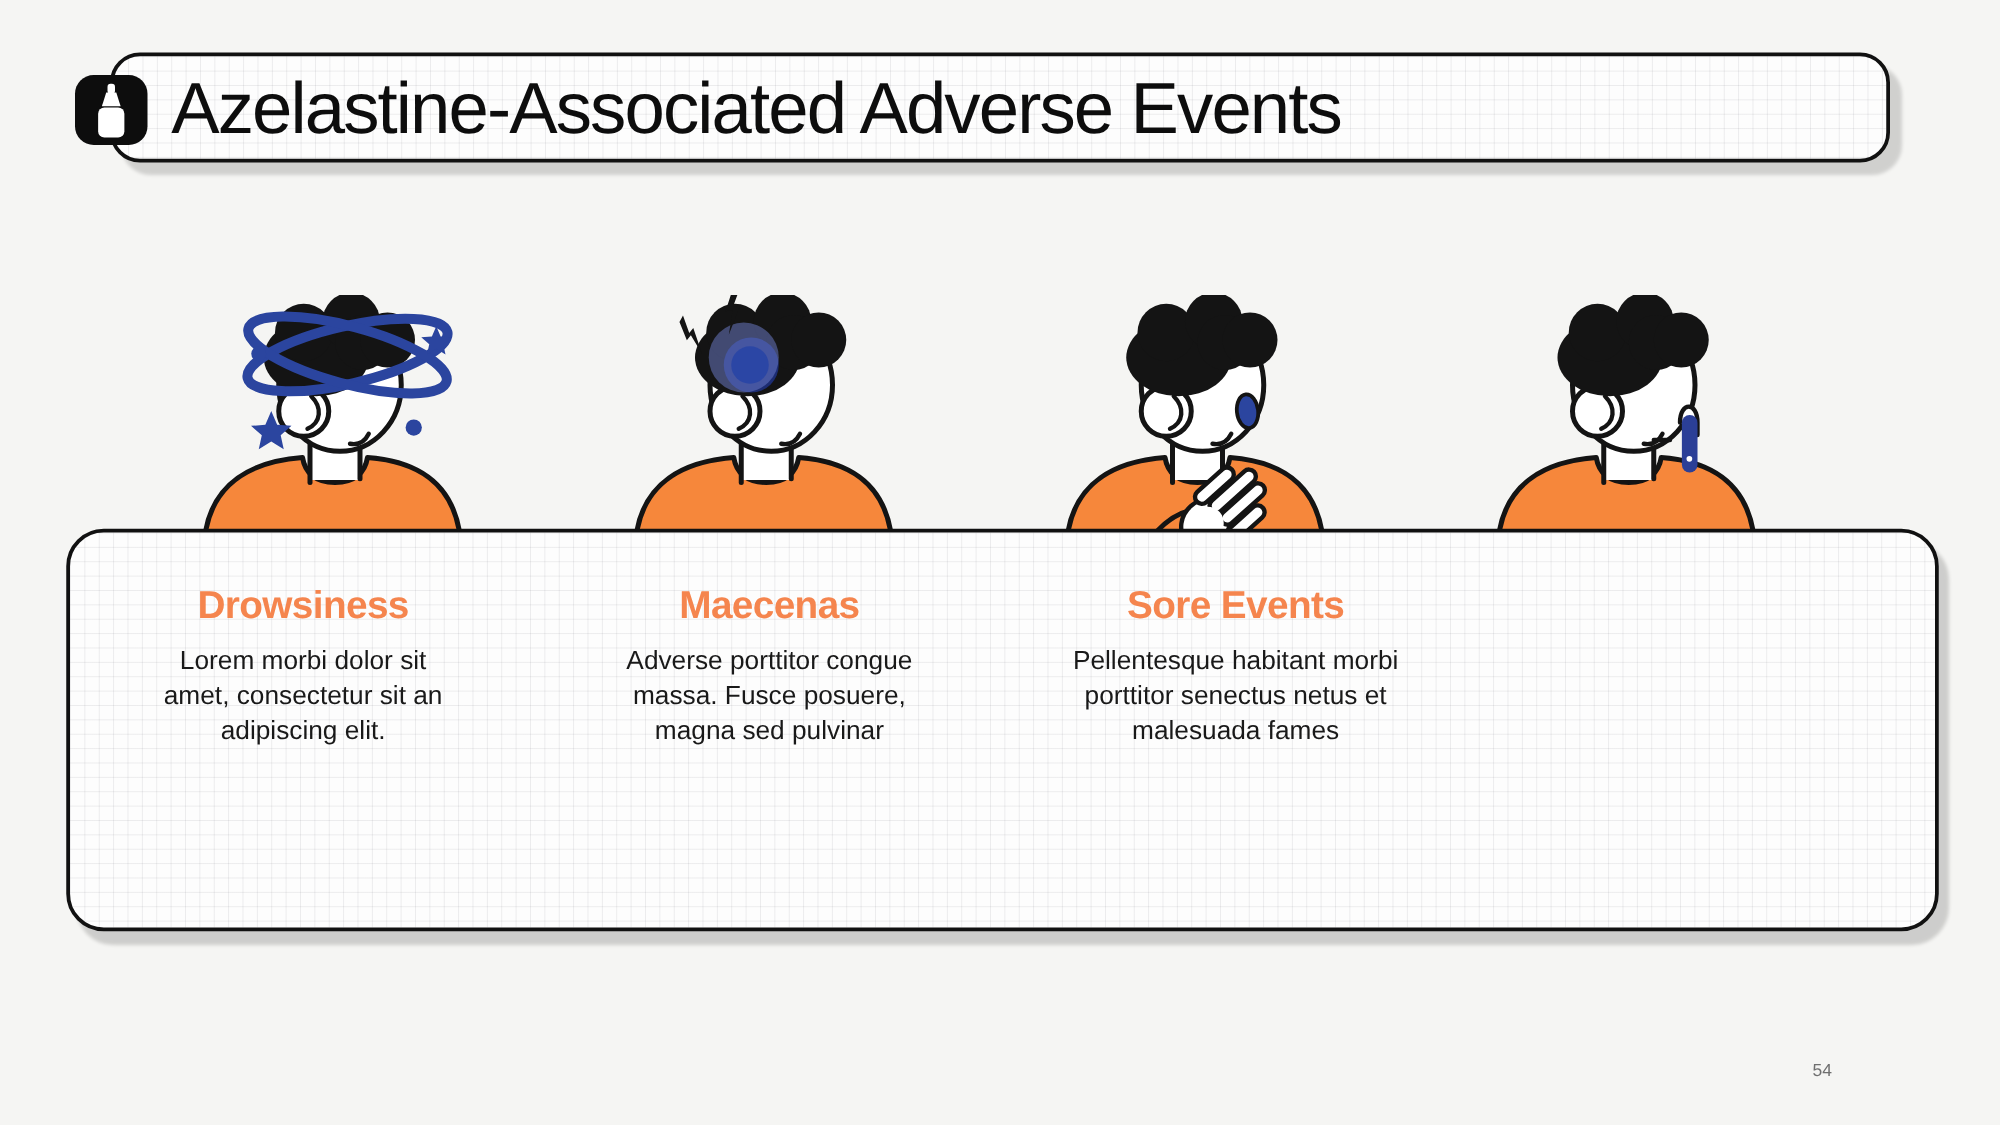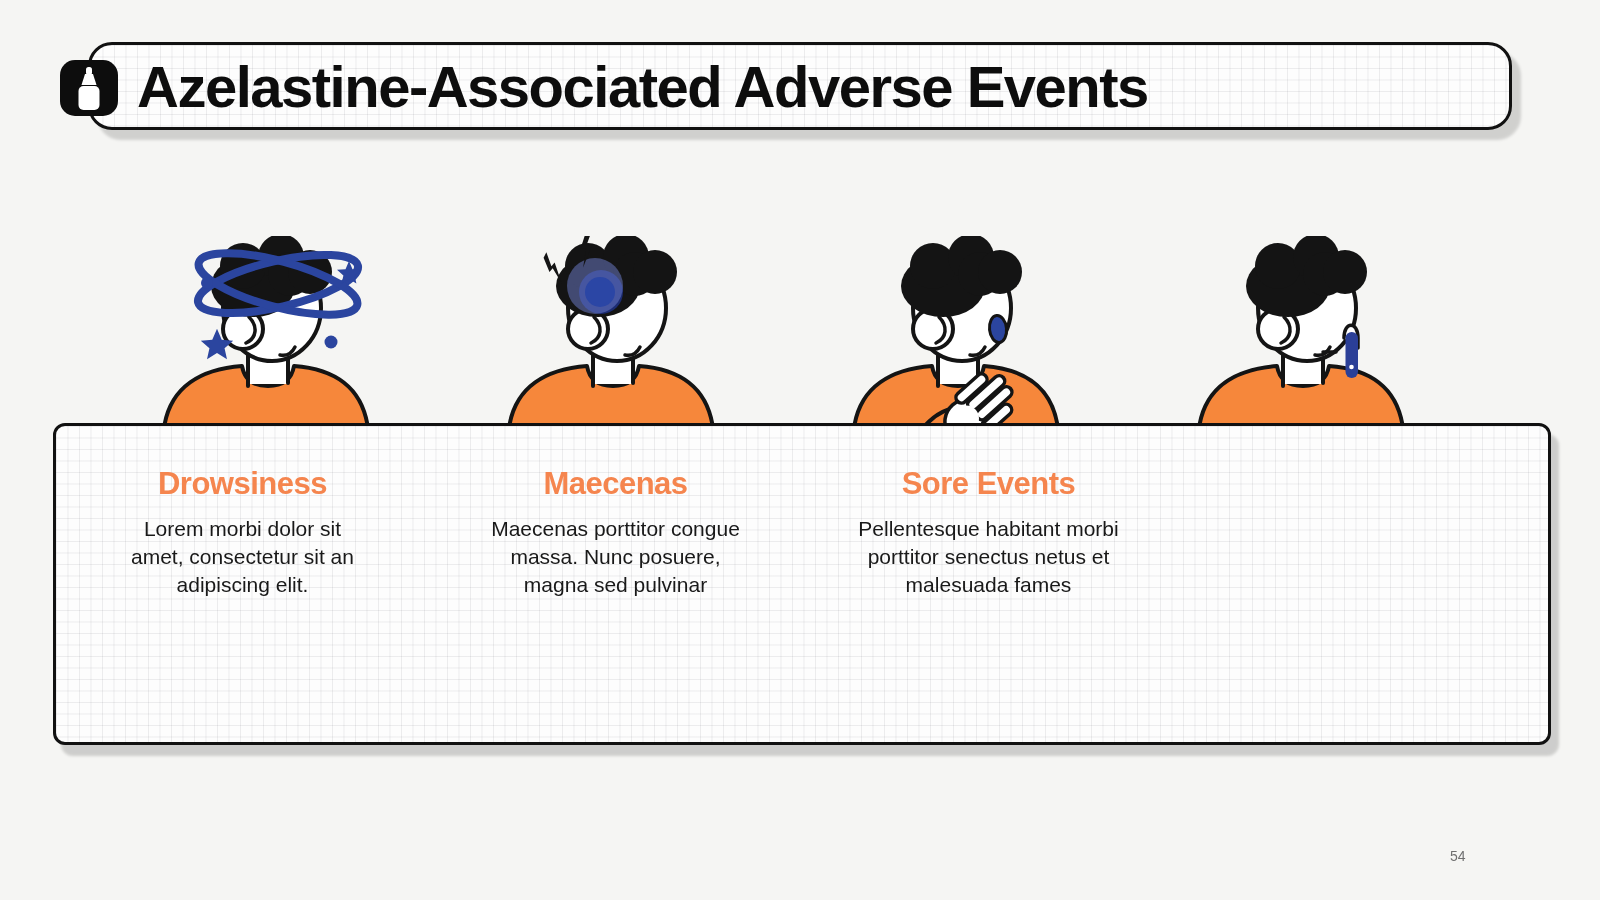--- a/index.html
+++ b/index.html
@@ -30,39 +30,39 @@
   .app-icon {
     position:absolute; left:-31px; top:15px;
     width:58px; height:56px;
     background:#0d0d0d;
     border-radius:15px;
     display:flex; align-items:center; justify-content:center;
   }
   .title-text {
     margin-left:46px;
     font-size:58px;
-    font-weight:bold;
+    font-weight:normal;
     letter-spacing:-1.5px;
     color:#0d0d0d;
     white-space:nowrap;
   }
   
   .figure {
     position:absolute; top:236px;
     width:230px; height:188px;
     z-index:1;
   }
   #fig-0 { left:150px; } #fig-1 { left:495px; }
   #fig-2 { left:840px; } #fig-3 { left:1185px; }
   
   .content-box {
     position:absolute; left:53px; top:423px;
     width:1498px; height:322px;
     border:3px solid #111;
-    border-radius:12px;
+    border-radius:30px;
     box-shadow:8px 11px 3px rgba(0,0,0,0.16);
     z-index:2;
   }
   .columns {
     display:grid;
     grid-template-columns:repeat(4, 1fr);
     padding-top:40px;
   }
   .column { display:flex; flex-direction:column; align-items:center; text-align:center; }
   .column-heading {
@@ -188,21 +188,21 @@
     </svg></div>
 
 <div class="content-box grid-bg">
   <div class="columns">
     <div class="column">
       <div class="column-heading">Drowsiness</div>
       <div class="column-body">Lorem morbi dolor sit amet, consectetur sit an adipiscing elit.</div>
     </div>
     <div class="column">
       <div class="column-heading">Maecenas</div>
-      <div class="column-body">Maecenas porttitor congue massa. Nunc posuere, magna sed pulvinar</div>
+      <div class="column-body">Adverse porttitor congue massa. Fusce posuere, magna sed pulvinar</div>
     </div>
     <div class="column">
       <div class="column-heading">Sore Events</div>
       <div class="column-body">Pellentesque habitant morbi porttitor senectus netus et malesuada fames</div>
     </div>
   </div>
 </div>
 
 <div class="page-number">54</div>
 

